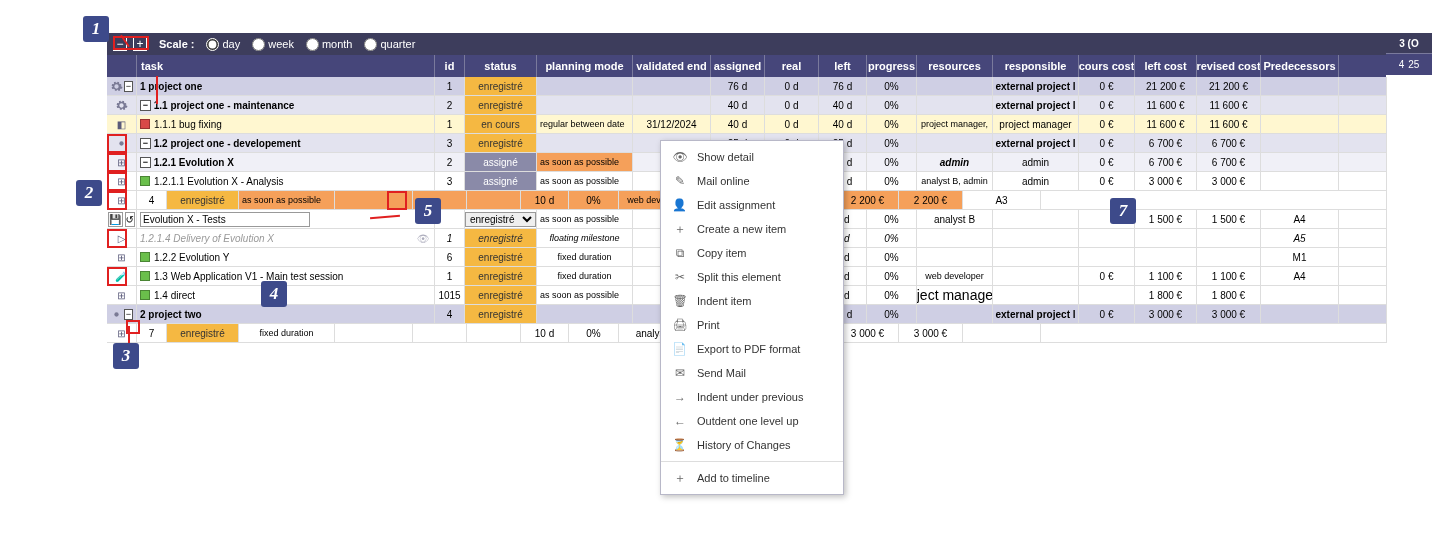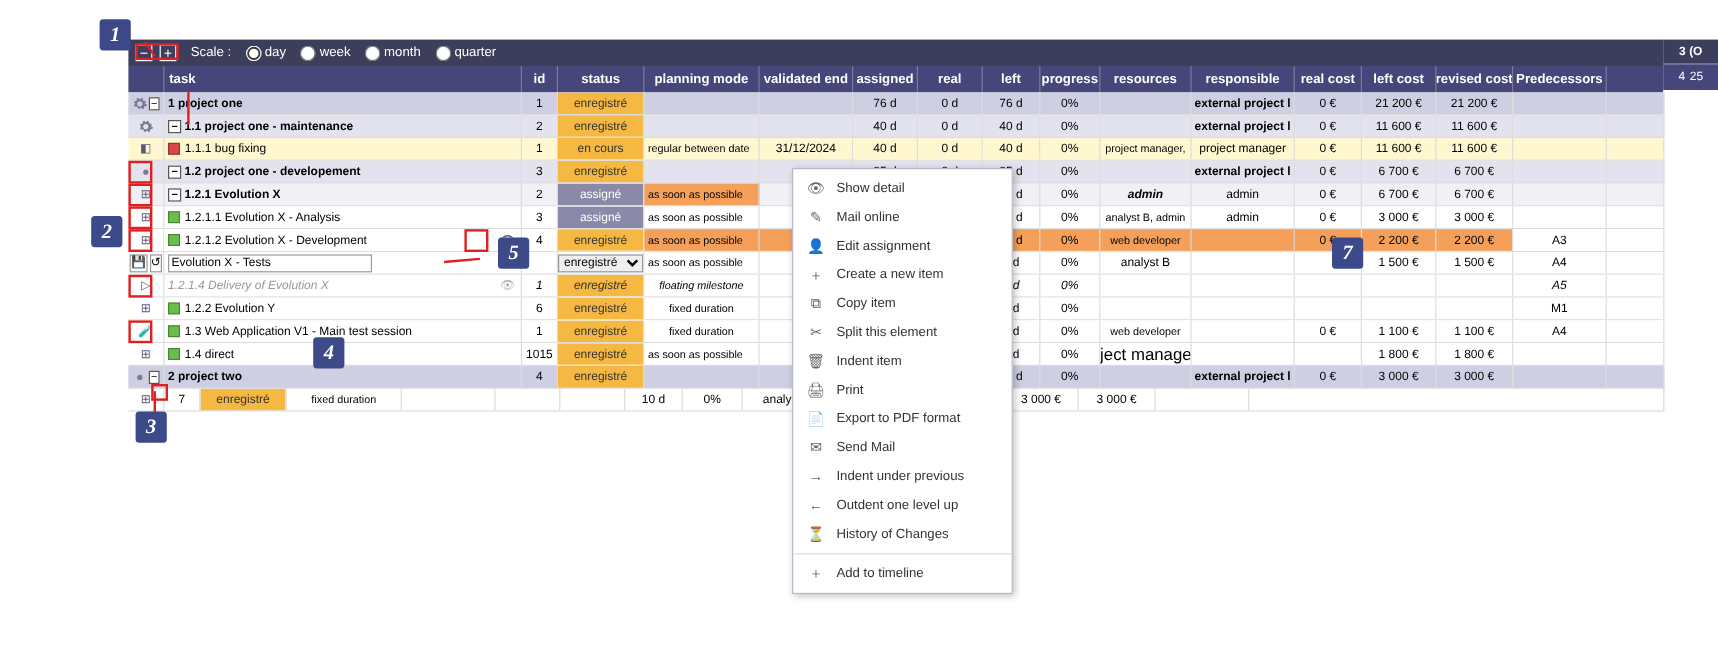--- a/index.html
+++ b/index.html
@@ -2,21 +2,21 @@
 <html><head>
 <meta charset="utf-8">
 <style>
   * { box-sizing: border-box; margin: 0; padding: 0; }
   body { font-family: Verdana, Arial, sans-serif; font-size: 11px; background: #fff; width: 1432px; height: 553px; position: relative; overflow: hidden; }
   
   .callout { position: absolute; width: 26px; height: 26px; background: #3d4a8a; color: #fff; font-style: italic; font-weight: bold; font-size: 17px; text-align: center; line-height: 26px; border-radius: 3px; z-index: 50; font-family: Georgia, serif;}
   
   .toolbar { position: absolute; left: 107px; top: 33px; right: 45px; height: 22px; background: #3d3d5c; color: #fff; display: flex; align-items: center; padding: 0 6px; gap: 6px; }
   .tb-btn { width: 14px; height: 14px; border: 1px solid #fff; display: inline-flex; align-items: center; justify-content: center; font-size: 12px; line-height: 1; cursor: pointer; background: #3d3d5c; color: #fff;}
-  .scale-label { font-weight: normal; margin-left: 6px; }
+  .scale-label { font-weight: bold; margin-left: 6px; }
   .radio { display: inline-flex; align-items: center; gap: 3px; margin-left: 6px; }
   .radio input { accent-color: #fff; }
   
   .header-row { position: absolute; left: 107px; top: 55px; right: 45px; height: 22px; display: flex; background: #46467a; color: #fff; font-weight: bold; }
   .header-row .cell { border-right: 1px solid #7a7a9c; display: flex; align-items: center; justify-content: center; padding: 0 4px; overflow: hidden; white-space: nowrap;}
   
   .col-icons { width: 30px; flex: 0 0 30px; }
   .col-task  { width: 298px; flex: 0 0 298px; justify-content: flex-start !important; padding-left: 6px;}
   .col-id    { width: 30px;  flex: 0 0 30px; }
   .col-status{ width: 72px;  flex: 0 0 72px; }
@@ -127,21 +127,21 @@
   <div class="cell col-id">id</div>
   <div class="cell col-status">status</div>
   <div class="cell col-mode">planning mode</div>
   <div class="cell col-vend">validated end</div>
   <div class="cell col-assigned">assigned</div>
   <div class="cell col-real">real</div>
   <div class="cell col-left">left</div>
   <div class="cell col-prog">progress</div>
   <div class="cell col-res">resources</div>
   <div class="cell col-resp">responsible</div>
-  <div class="cell col-rcost">real cost</div>
+  <div class="cell col-rcost">cours cost</div>
   <div class="cell col-lcost">left cost</div>
   <div class="cell col-revcost">revised cost</div>
   <div class="cell col-pred">Predecessors</div>
   <div class="cell col-gantt"></div>
 </div>
 
 <div class="right-edge">
   <div class="right-head">3 (O</div>
   <div class="right-head2">
     <span>4</span>
@@ -306,25 +306,20 @@
     <div class="cell col-rcost">0 €</div>
     <div class="cell col-lcost">3 000 €</div>
     <div class="cell col-revcost">3 000 €</div>
     <div class="cell col-pred"></div>
     <div class="cell col-gantt"></div>
   </div>
 
   <div class="row orange">
     <div class="cell icon-col" style="background:#fff !important;">
         <span class="side-icon">⊞</span>
-      </div>
-    <div class="cell col-task task indent-3" style="background:#fff !important;">
-        <span class="task-marker mk-green"></span>
-        <span>1.2.1.2 Evolution X - Development</span>
-        <span class="side-icon" style="margin-left:auto;">👁</span>
       </div>
     <div class="cell col-id" style="background:#fff !important;">4</div>
     <div class="cell col-status" style="padding:0;background:#fff !important;">
         <div class="status-badge st-enreg">enregistré</div>
       </div>
     <div class="cell col-mode" style="justify-content:flex-start;font-size:9px;">as soon as possible</div>
     <div class="cell col-vend"></div>
     <div class="cell col-assigned"></div>
     <div class="cell col-real"></div>
     <div class="cell col-left">10 d</div>

